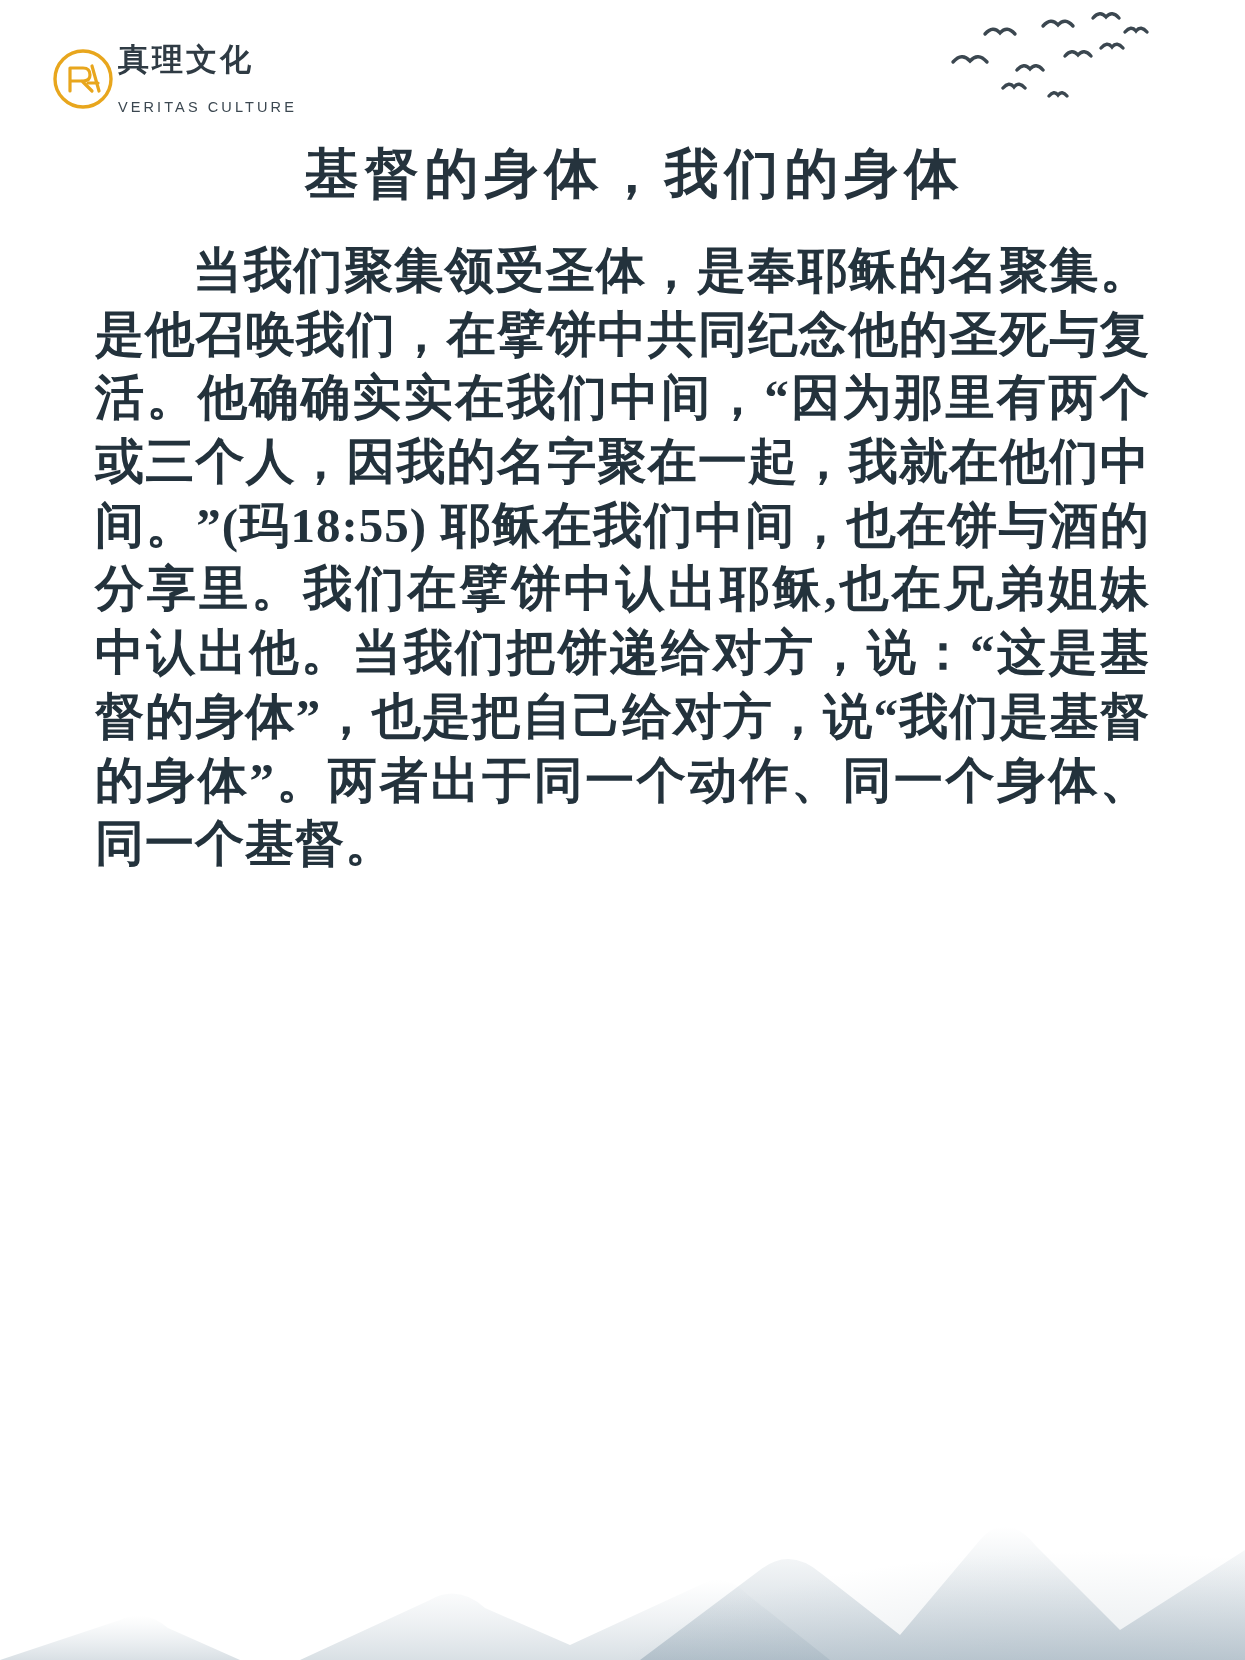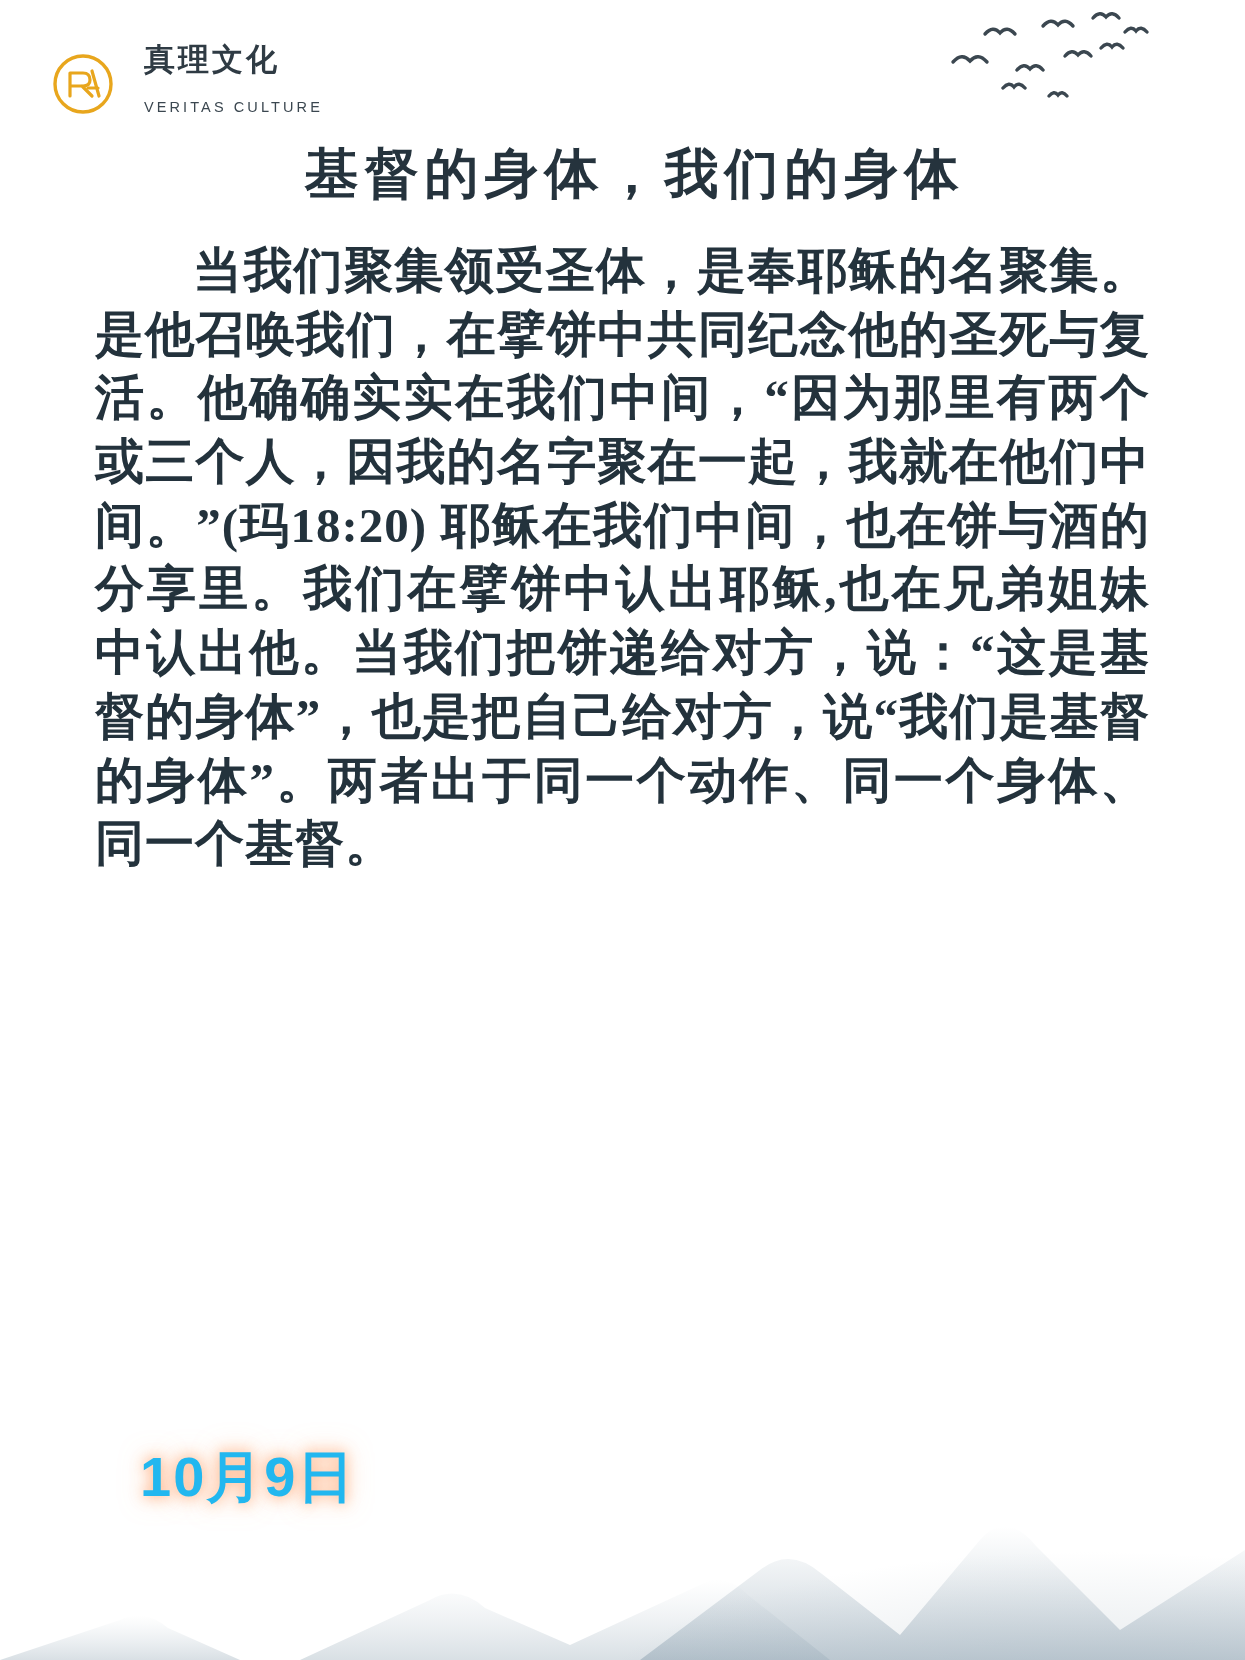--- a/index.html
+++ b/index.html
@@ -21,22 +21,22 @@
       radial-gradient(ellipse 520px 170px at 55% 107%, rgba(150,168,180,0.22) 0%, rgba(255,255,255,0) 70%),
       radial-gradient(ellipse 400px 140px at 20% 108%, rgba(150,168,180,0.16) 0%, rgba(255,255,255,0) 70%);
   }
 
   
   #brand {
     position: absolute;
     left: 52px;
     top: 44px;
     display: flex;
-    align-items: flex-end;
-    gap: 30px;
+    align-items: center;
+    gap: 4px;
   }
   #brand .mark {
     width: 62px;
     height: 62px;
     flex: 0 0 auto;
     position: relative;
   }
   #brand .mark svg { display: block; }
   #brand .names {
     display: flex;
@@ -166,24 +166,23 @@
         <path d="M158 44 q6 -7 11 -1 q5 -6 11 1"></path>
         <path d="M182 28 q6 -7 11 -1 q5 -6 11 1"></path>
         <path d="M60 84 q6 -7 11 -1 q5 -6 11 1"></path>
         <path d="M106 92 q5 -6 9 -1 q4 -5 9 1"></path>
       </g>
     </svg>
   </div>
 
   <div id="content">
     <h1 id="title">基督的身体，我们的身体</h1>
-    <p id="body">当我们聚集领受圣体，是奉耶稣的名聚集。是他召唤我们，在擘饼中共同纪念他的圣死与复活。他确确实实在我们中间，“因为那里有两个或三个人，因我的名字聚在一起，我就在他们中间。”(玛18:20) 耶稣在我们中间，也在饼与酒的分享里。我们在擘饼中认出耶稣,也在兄弟姐妹中认出他。当我们把饼递给对方，说：“这是基督的身体”，也是把自己给对方，说“我们是基督的身体”。两者出于同一个动作、同一个身体、同一个基督。</p>
-  </div>
-
-  <div id="date-badge">10月9日</div>
+    <p id="body">当我们聚集领受圣体，是奉耶稣的名聚集。是他召唤我们，在擘饼中共同纪念他的圣死与复活。他确确实实在我们中间，“因为那里有两个或三个人，因我的名字聚在一起，我就在他们中间。”(玛18:55) 耶稣在我们中间，也在饼与酒的分享里。我们在擘饼中认出耶稣,也在兄弟姐妹中认出他。当我们把饼递给对方，说：“这是基督的身体”，也是把自己给对方，说“我们是基督的身体”。两者出于同一个动作、同一个身体、同一个基督。</p>
+  </div>
+
 
   <div id="wash">
     <svg width="1245" height="240" viewBox="0 0 1245 240" preserveAspectRatio="none" aria-hidden="true">
       <defs>
         <linearGradient id="g1" x1="0" y1="0" x2="0" y2="1">
           <stop offset="0%" stop-color="#a9bac6" stop-opacity="0"></stop>
           <stop offset="100%" stop-color="#8fa3b2" stop-opacity="0.55"></stop>
         </linearGradient>
         <linearGradient id="g2" x1="0" y1="0" x2="0" y2="1">
           <stop offset="0%" stop-color="#b8c6d0" stop-opacity="0"></stop>

